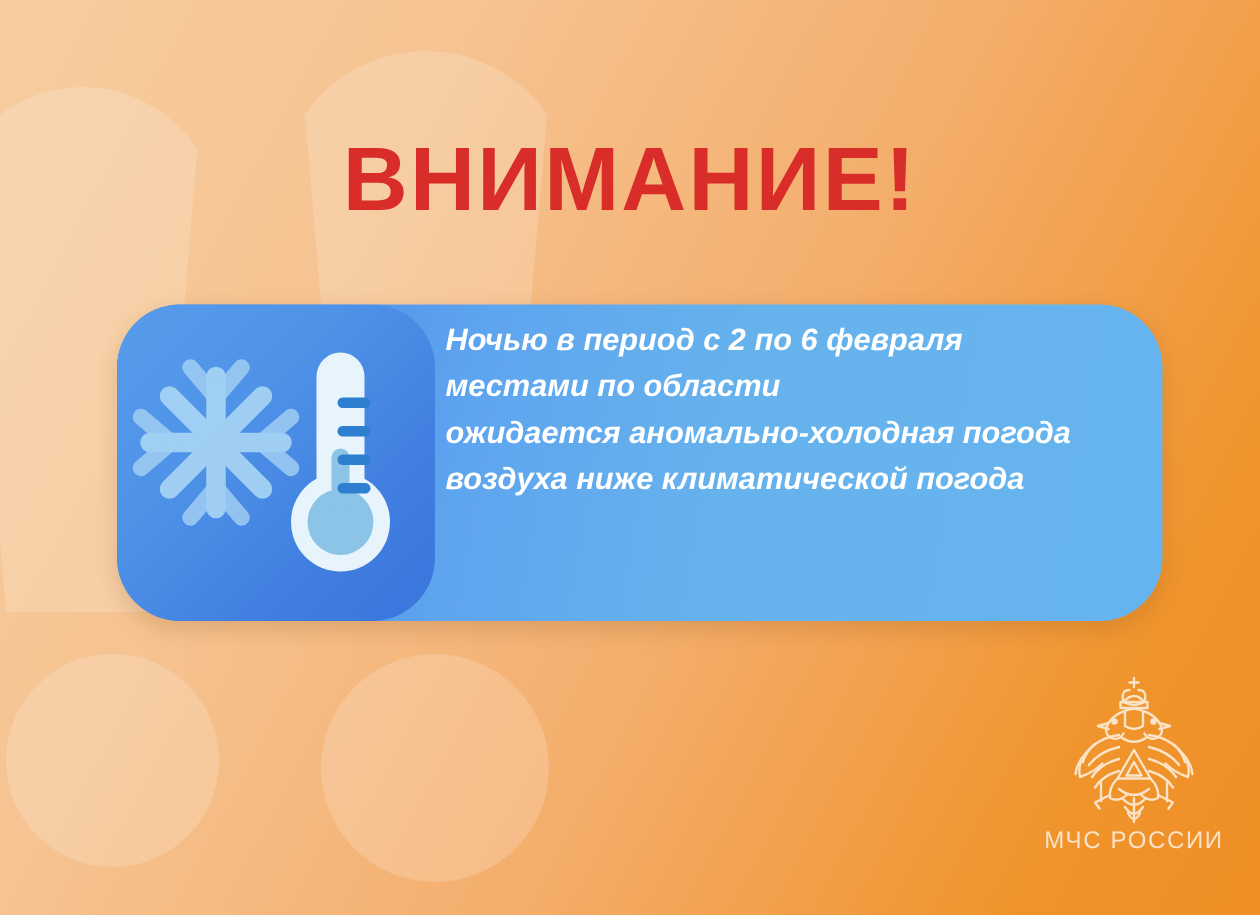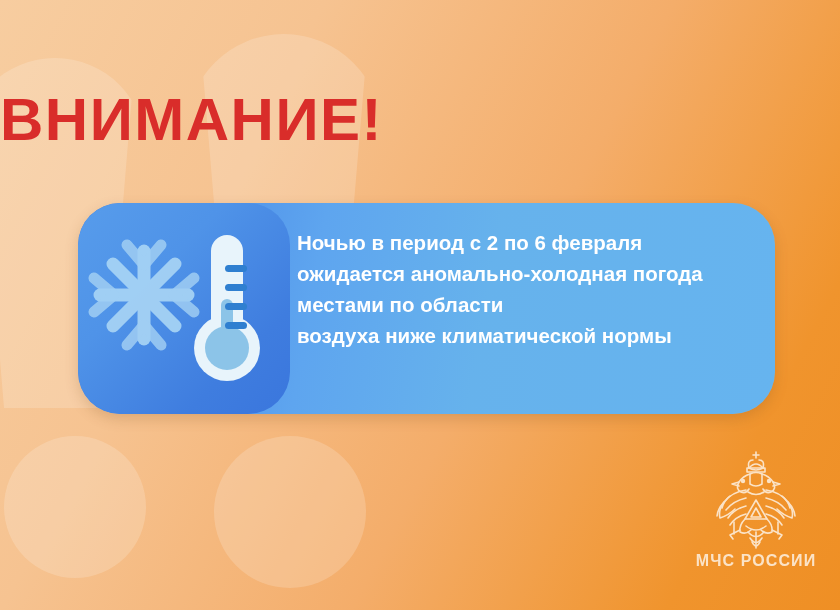--- a/index.html
+++ b/index.html
@@ -62,20 +62,21 @@
     width: 152px;
     height: 152px;
   }
 
   
   .title {
     position: absolute;
     left: 0;
     top: 88px;
     width: 840px;
+    text-align: center;
     font-size: 60px;
     line-height: 64px;
     font-weight: bold;
     letter-spacing: 1.5px;
     color: #d92d2a;
     white-space: nowrap;
   }
 
   
   .card {
@@ -102,26 +103,27 @@
     position: absolute;
     left: 0;
     top: 0;
     width: 212px;
     height: 211px;
   }
 
   .card-text {
     position: absolute;
     left: 219px;
-    top: 24px;
+    top: 8px;
     width: 470px;
     color: #ffffff;
     font-size: 20.5px;
     font-weight: bold;
     line-height: 31px;
+    font-style: italic;
   }
   .card-text .ln {
     display: block;
     white-space: nowrap;
   }
 
   
   .logo {
     position: absolute;
     left: 690px;
@@ -137,21 +139,21 @@
     height: 104px;
   }
   .logo-text {
     position: absolute;
     left: 0;
     top: 104px;
     width: 132px;
     text-align: center;
     color: #fbe3c7;
     font-size: 16px;
-    font-weight: bold;
+    font-weight: normal;
     letter-spacing: 1.1px;
     white-space: nowrap;
   }
 </style>
 </head>
 <body>
 
 <div id="poster">
 
   <div class="wm wm-bar wm1-bar"></div>
@@ -200,23 +202,23 @@
             <rect x="147" y="81" width="22" height="7" rx="3.5"></rect>
             <rect x="147" y="100" width="22" height="7" rx="3.5"></rect>
             <rect x="147" y="119" width="22" height="7" rx="3.5"></rect>
           </g>
         </g>
       </svg>
     </div>
 
     <div class="card-text">
       <span class="ln">Ночью в период с 2 по 6 февраля</span>
+      <span class="ln">местами по области</span>
       <span class="ln">ожидается аномально-холодная погода</span>
-      <span class="ln">местами по области</span>
-      <span class="ln">воздуха ниже климатической нормы</span>
+      <span class="ln">воздуха ниже климатической погода</span>
     </div>
   </div>
 
   <div class="logo">
     <svg class="logo-emblem" viewBox="0 0 108 104" xmlns="http://www.w3.org/2000/svg">
       <g fill="none" stroke="#fbe3c7" stroke-width="1.6" stroke-linecap="round" stroke-linejoin="round">
 
         <path d="M54 4 v6 M51 7 h6"></path>
         <path d="M47 20 q7 -8 14 0 q-7 4 -14 0 z"></path>
         <path d="M45 20 h18 v4 h-18 z"></path>

